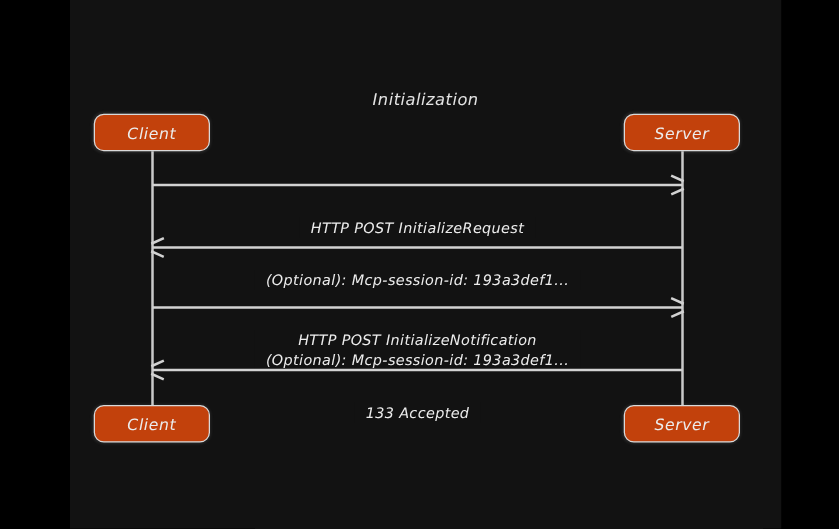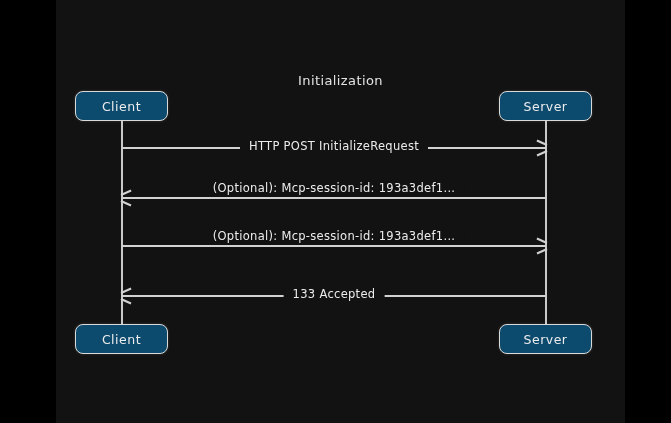--- a/index.html
+++ b/index.html
@@ -11,20 +11,21 @@
     background: #000000;
     overflow: hidden;
     font-family: "DejaVu Sans", sans-serif;
   }
 
   #frame {
     position: relative;
     width: 649px;
     height: 423px;
     background: #000000;
+    font-style: italic;
   }
 
   
   #canvas {
     position: absolute;
     left: 56px;
     top: 0;
     width: 569px;
     height: 423px;
     background: #121212;
@@ -43,21 +44,21 @@
     font-family: "DejaVu Sans", sans-serif;
   }
 
   
   .participant-box {
     position: absolute;
     width: 93px;
     height: 30px;
     border: 1.6px solid #d9d9d9;
     border-radius: 8px;
-    background: #0c4a6e;
+    background: #c2410c;
     color: #ececec;
     font-size: 12.5px;
     letter-spacing: 0.5px;
     display: flex;
     align-items: center;
     justify-content: center;
     box-shadow: 0 0 3px rgba(220,220,220,0.18);
   }
 
   #box-client-top   { left: 19px;  top: 91px;  }
@@ -123,20 +124,21 @@
     left: 50%;
     transform: translateX(-50%);
     background: #121212;
     padding: 0 9px;
     color: #ececec;
     font-size: 11.5px;
     line-height: 16px;
     text-align: center;
     white-space: nowrap;
     letter-spacing: 0.3px;
+    margin-top: 36px;
   }
   .msg-label.one-line  { top: -9px; }
   .msg-label.two-lines { top: -17px; }
   .msg-label .line2 { display: block; }
 
   
   #message-1 { top: 147px; }
   #message-2 { top: 197px; }
   #message-3 { top: 245px; }
   #message-4 { top: 295px; }
@@ -170,20 +172,21 @@
       <div class="arrowhead arrow-left"></div>
       <div class="msg-label two-lines">
         <span class="line2">(Optional): Mcp-session-id: 193a3def1...</span>
       </div>
     </div>
 
     <div class="message" id="message-3">
       <div class="msg-line"></div>
       <div class="arrowhead arrow-right"></div>
       <div class="msg-label two-lines">
+        <span>HTTP POST InitializeNotification</span>
         <span class="line2">(Optional): Mcp-session-id: 193a3def1...</span>
       </div>
     </div>
 
     <div class="message" id="message-4">
       <div class="msg-line"></div>
       <div class="arrowhead arrow-left"></div>
       <div class="msg-label one-line">
         <span>133 Accepted</span>
       </div>

